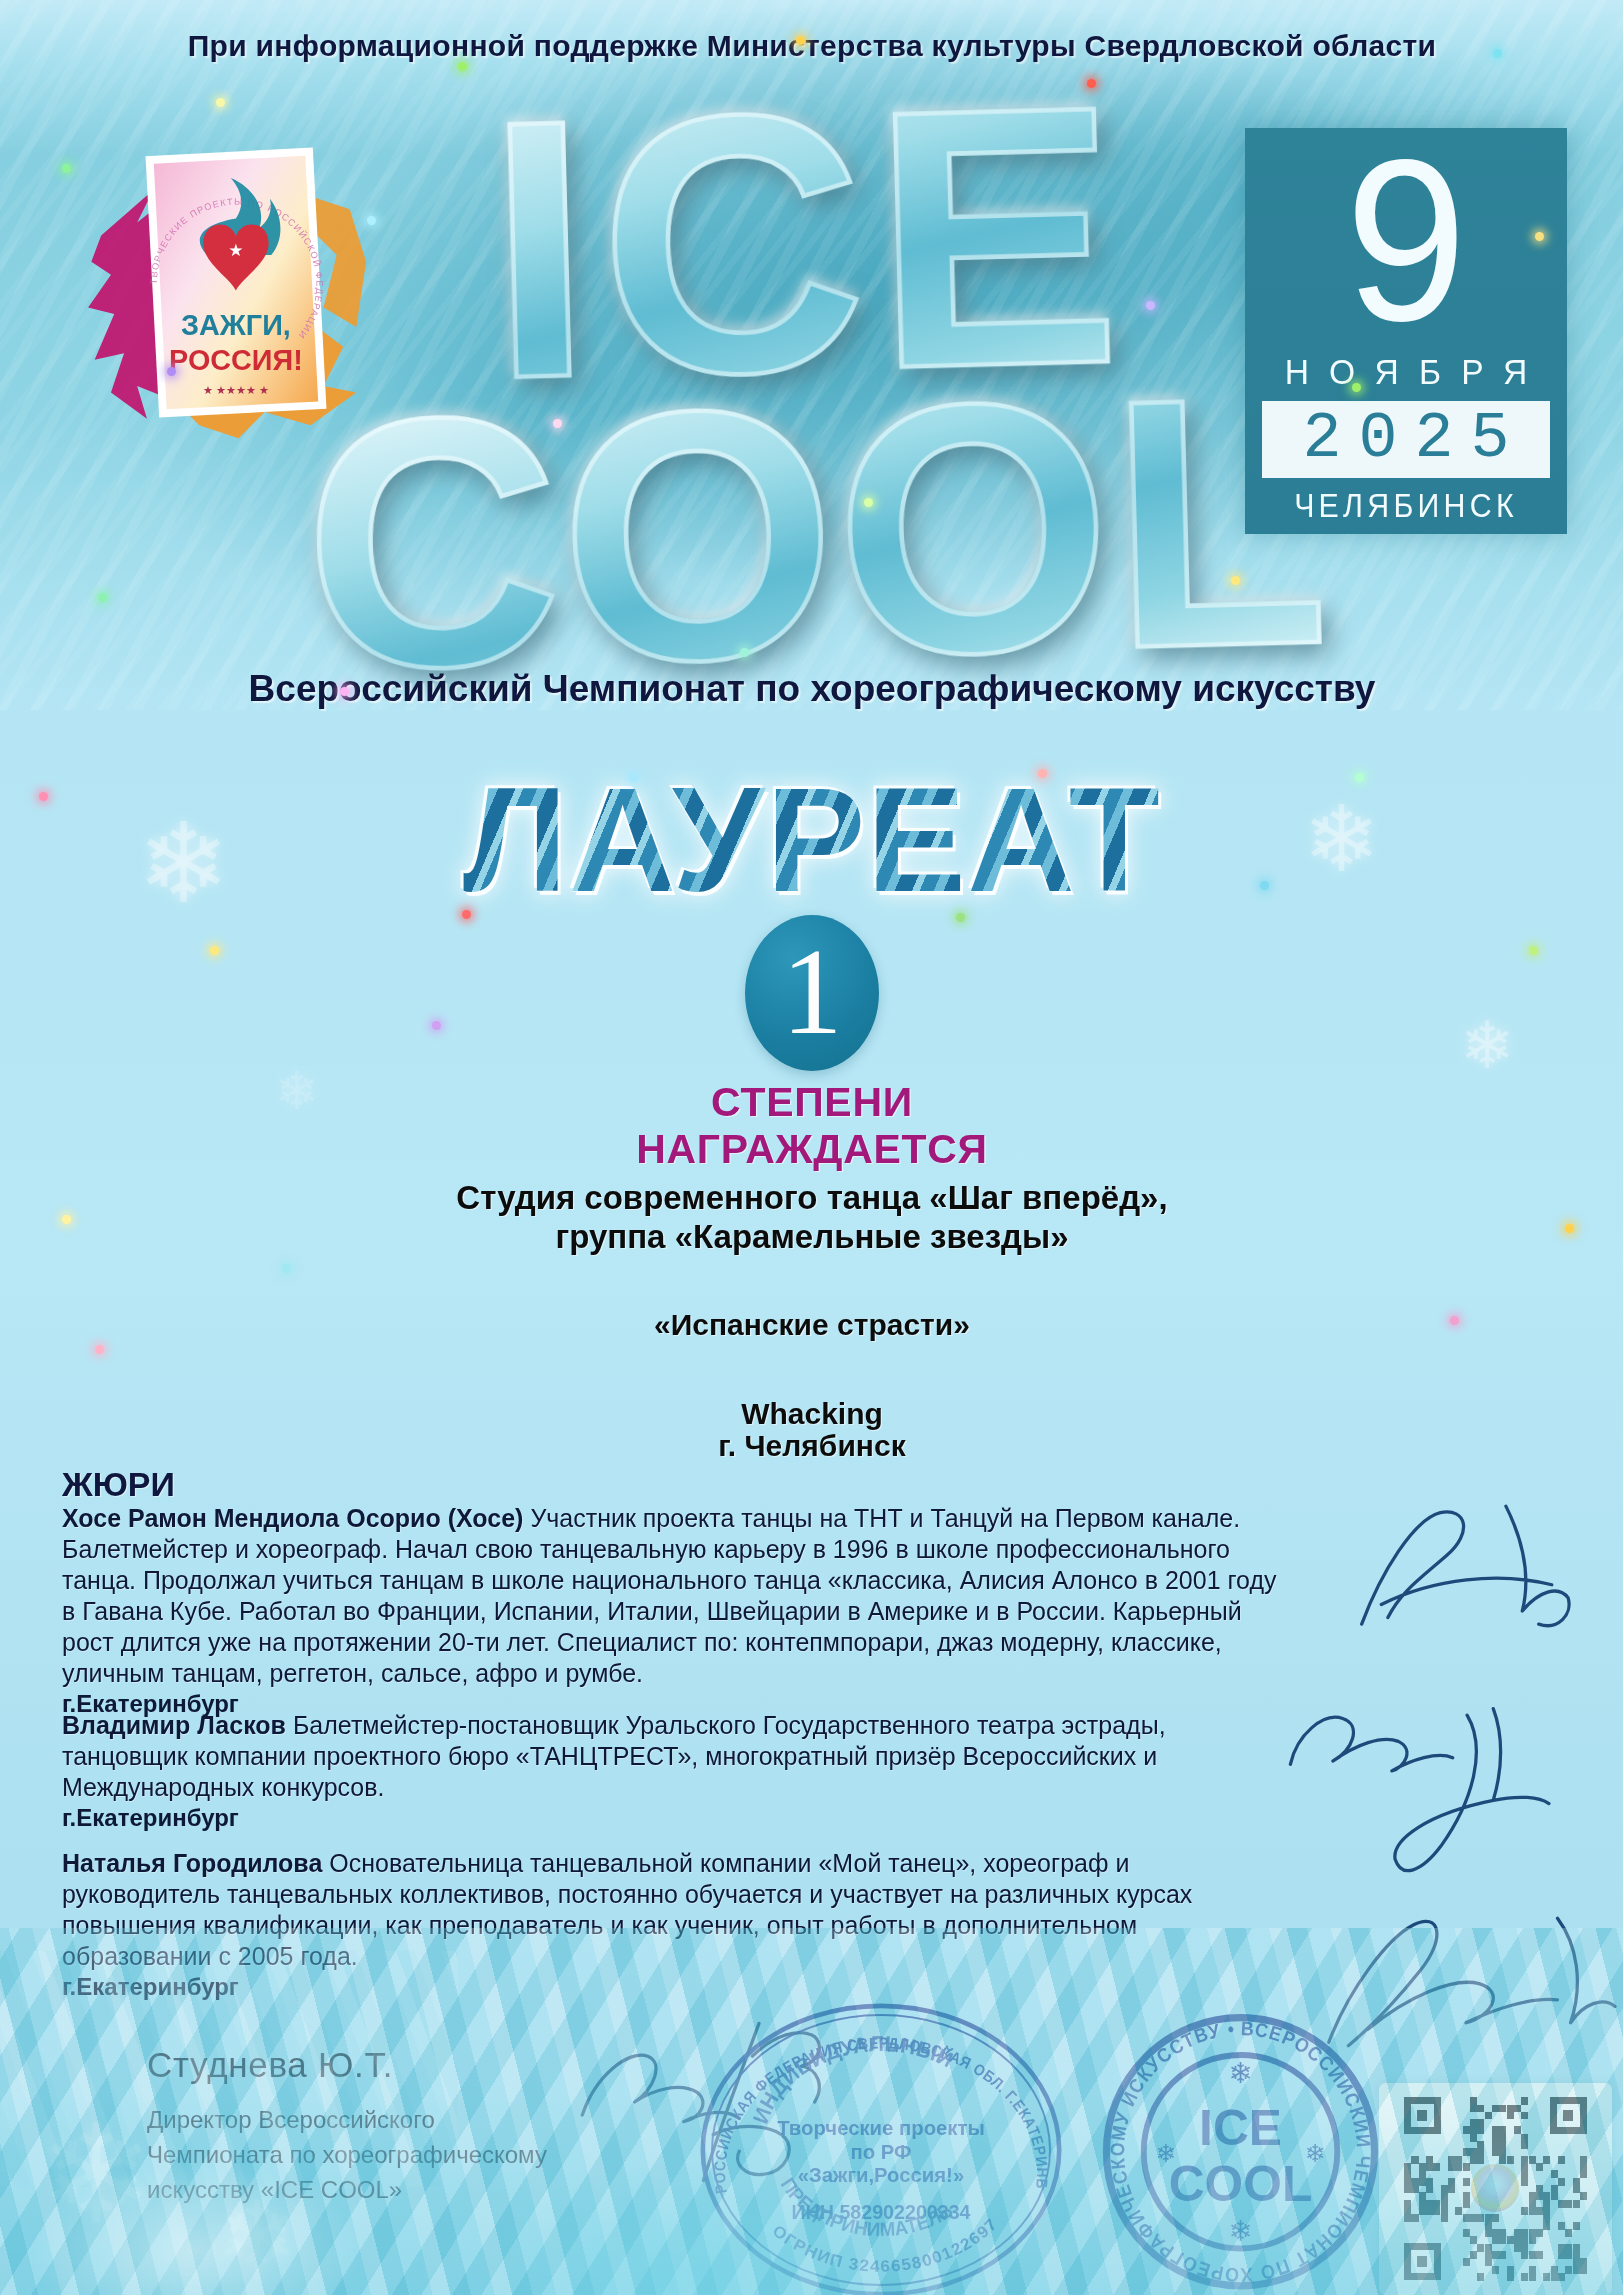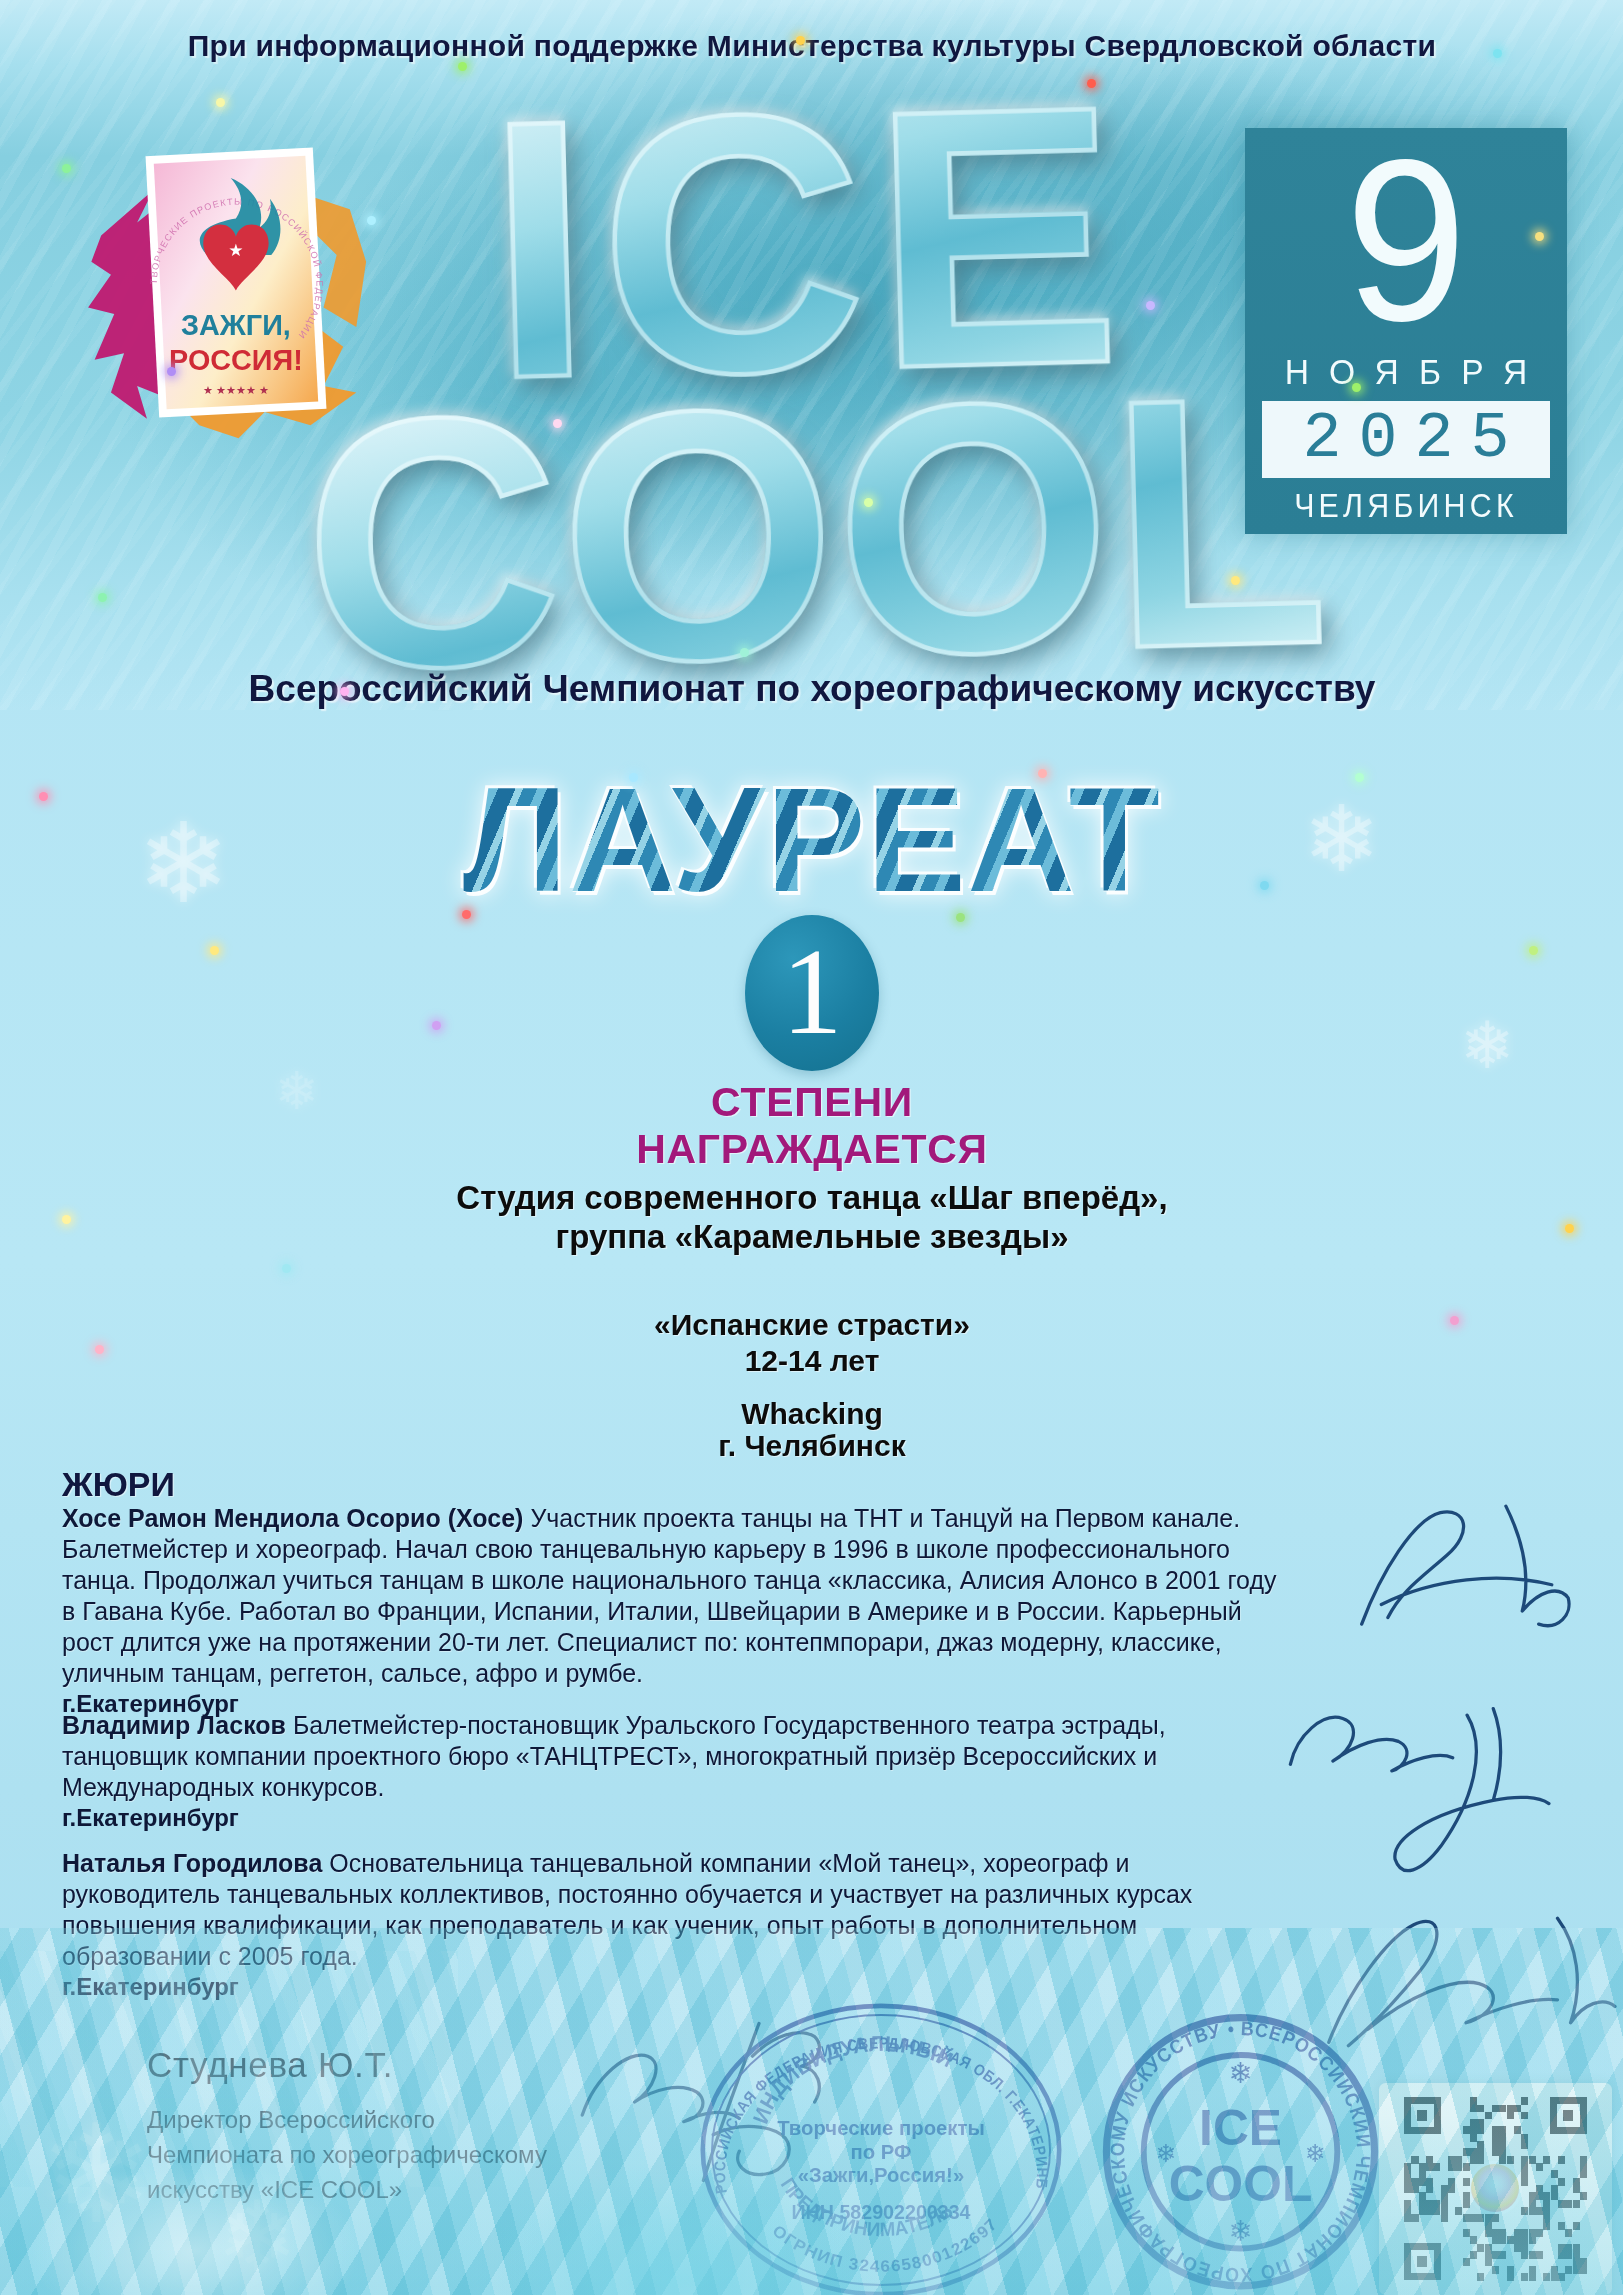--- a/index.html
+++ b/index.html
@@ -169,21 +169,20 @@
 
   <div class="abs place-circle">
     <span>1</span>
   </div>
 
   <div class="abs ctr degree">СТЕПЕНИ</div>
   <div class="abs ctr recip1">Студия современного танца «Шаг вперёд»,</div>
   <div class="abs ctr awarded">НАГРАЖДАЕТСЯ</div>
   <div class="abs ctr recip2">группа «Карамельные звезды»</div>
   <div class="abs ctr perf">«Испанские страсти»</div>
-  <div class="abs ctr age">12-14 лет</div>
   <div class="abs ctr nomin">Whacking</div>
   <div class="abs ctr awcity">г. Челябинск</div>
 
   <div class="abs jury-head">ЖЮРИ</div>
 
   <div class="abs jury-member jm1">
     <p class="jury-bio"><b>Хосе Рамон Мендиола Осорио (Хосе)</b> <span>Участник проекта танцы на ТНТ и Танцуй на Первом канале. Балетмейстер и хореограф. Начал свою танцевальную карьеру в 1996 в школе профессионального танца. Продолжал учиться танцам в школе национального танца «классика, Алисия Алонсо в 2001 году в Гавана Кубе. Работал во Франции, Испании, Италии, Швейцарии в Америке и в России. Карьерный рост длится уже на протяжении 20-ти лет. Специалист по: контепмпорари, джаз модерну, классике, уличным танцам, реггетон, сальсе, афро и румбе.</span></p>
     <div class="jury-city">г.Екатеринбург</div>
   </div>
 

